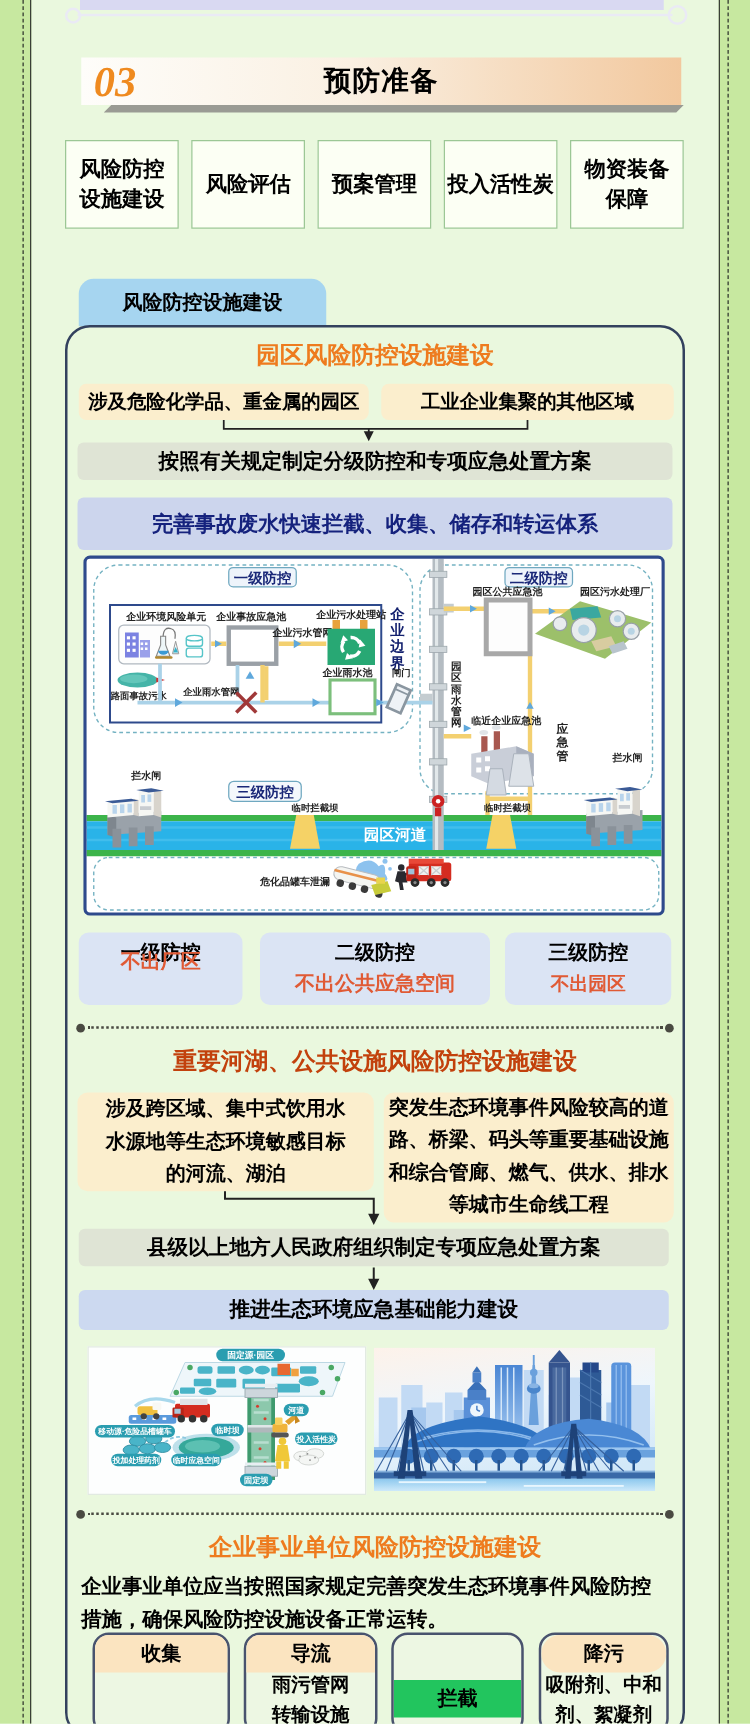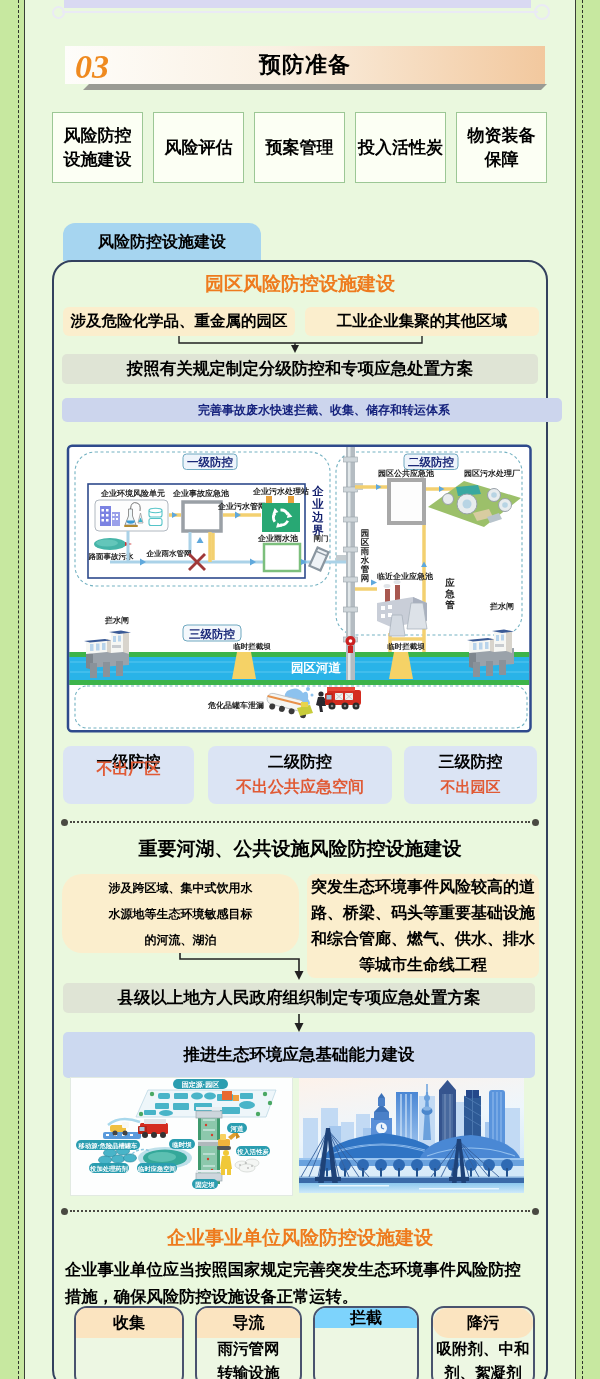--- a/index.html
+++ b/index.html
@@ -57,21 +57,21 @@
 <div class="abs ctr bold" style="left:305px;top:307px;width:234px;height:29px;background:#fbeecd;border-radius:6px;font-size:15.5px;">工业企业集聚的其他区域</div>
 
 <svg class="abs" style="left:0;top:0;width:600px;height:400px;" viewBox="0 0 600 400">
 <path d="M179,336 L179,343 L422,343 L422,336" fill="none" stroke="#222" stroke-width="1.4"></path>
 <line x1="295" y1="343" x2="295" y2="348" stroke="#222" stroke-width="1.4"></line>
 <path d="M295,353 L291,345 L299,345 Z" fill="#222"></path>
 </svg>
 
 <div class="abs ctr bold" style="left:62px;top:354px;width:476px;height:30px;background:#dfe4d5;border-radius:5px;font-size:16.5px;">按照有关规定制定分级防控和专项应急处置方案</div>
 
-<div class="abs ctr bold" style="left:62px;top:398px;width:476px;height:24px;background:#ccd5ed;border-radius:5px;font-size:12px;color:#15227d;padding-left:24px;">完善事故废水快速拦截、收集、储存和转运体系</div>
+<div class="abs ctr bold" style="left:62px;top:398px;width:476px;height:42px;background:#ccd5ed;border-radius:5px;font-size:17px;color:#15227d;">完善事故废水快速拦截、收集、储存和转运体系</div>
 
 <div id="diagram" class="abs" style="left:65px;top:443px;width:472px;height:294px;">
 <svg width="472" height="294" viewBox="0 0 472 294" style="position:absolute;left:0;top:0;" xmlns="http://www.w3.org/2000/svg">
 <defs>
         <clipPath id="dgclip">
           <rect x="4.2" y="4" width="460" height="283.5" rx="3"></rect>
         </clipPath>
       </defs>
 <rect x="3" y="2.7" width="462.5" height="285.5" rx="4" fill="#ffffff"></rect>
 <g font-family="'Liberation Sans',sans-serif" clip-path="url(#dgclip)">
@@ -405,39 +405,39 @@
 <div class="abs ctr bold" style="left:208px;top:777px;width:184px;height:20px;font-size:16px;color:#e05a35;">不出公共应急空间</div>
 
 <div class="abs" style="left:404px;top:746px;width:133px;height:58px;background:#dbe4f4;border-radius:8px;"></div>
 <div class="abs ctr bold" style="left:404px;top:752px;width:133px;height:20px;font-size:16px;">三级防控</div>
 <div class="abs ctr bold" style="left:404px;top:777px;width:133px;height:20px;font-size:15px;color:#e05a35;">不出园区</div>
 
 <div class="abs" style="left:70px;top:821px;width:460px;height:0;border-top:2px dotted #4a4a42;"></div>
 <div class="abs" style="left:61px;top:819px;width:7px;height:7px;background:#4a4a42;border-radius:50%;"></div>
 <div class="abs" style="left:532px;top:819px;width:7px;height:7px;background:#4a4a42;border-radius:50%;"></div>
 
-<div class="abs ctr bold" style="left:60px;top:836px;width:480px;height:26px;font-size:19px;color:#000000;">重要河湖、公共设施风险防控设施建设</div>
-
-<div class="abs ctr bold" style="left:62px;top:874px;width:237px;height:79px;background:#fbeecd;border-radius:20px;font-size:12px;line-height:26px;">涉及跨区域、集中式饮用水<br>水源地等生态环境敏感目标<br>的河流、湖泊</div>
+<div class="abs ctr bold" style="left:60px;top:836px;width:480px;height:26px;font-size:19px;color:#c2410c;">重要河湖、公共设施风险防控设施建设</div>
+
+<div class="abs ctr bold" style="left:62px;top:874px;width:237px;height:79px;background:#fbeecd;border-radius:8px;font-size:16px;line-height:26px;">涉及跨区域、集中式饮用水<br>水源地等生态环境敏感目标<br>的河流、湖泊</div>
 
 <div class="abs ctr bold" style="left:307px;top:874px;width:232px;height:104px;background:#fbeecd;border-radius:8px;font-size:16px;line-height:26px;">突发生态环境事件风险较高的道<br>路、桥梁、码头等重要基础设施<br>和综合管廊、燃气、供水、排水<br>等城市生命线工程</div>
 
 <svg class="abs" style="left:0;top:940px;width:600px;height:50px;" viewBox="0 0 600 50">
 <path d="M180,13 L180,19 L299,19 L299,33" fill="none" stroke="#222" stroke-width="1.6"></path>
 <path d="M299,40 L294.5,31 L303.5,31 Z" fill="#222"></path>
 </svg>
 
 <div class="abs ctr bold" style="left:63px;top:983px;width:472px;height:30px;background:#dfe4d5;border-radius:5px;font-size:16.5px;">县级以上地方人民政府组织制定专项应急处置方案</div>
 
 <svg class="abs" style="left:0;top:1013px;width:600px;height:22px;" viewBox="0 0 600 22">
 <line x1="299" y1="1" x2="299" y2="12" stroke="#222" stroke-width="1.6"></line>
 <path d="M299,19 L294.5,10 L303.5,10 Z" fill="#222"></path>
 </svg>
 
-<div class="abs ctr bold" style="left:63px;top:1032px;width:472px;height:46px;background:#ccd9f0;border-radius:5px;font-size:16.5px;">推进生态环境应急基础能力建设</div>
+<div class="abs ctr bold" style="left:63px;top:1032px;width:472px;height:32px;background:#ccd9f0;border-radius:5px;font-size:16.5px;">推进生态环境应急基础能力建设</div>
 
 <div id="img1" class="abs" style="left:70px;top:1077px;width:221px;height:117px;background:#fdfefe;border:1px solid #e2eae2;">
 <svg width="221" height="117" viewBox="0 0 221 117" style="position:absolute;left:-1px;top:-1px;" xmlns="http://www.w3.org/2000/svg">
 <g font-family="'Liberation Sans',sans-serif" font-weight="bold" fill="#fff" text-anchor="middle">
 
 <polygon points="78,13 206,13 196,40 66,40" fill="#eef6fa" stroke="#bcd8e4" stroke-width="0.8"></polygon>
 <g fill="#49b4c8">
 <rect x="88" y="16" width="12" height="6" rx="2"></rect>
           <rect x="104" y="16" width="14" height="6" rx="1"></rect>
 <ellipse cx="127" cy="19" rx="6" ry="3.5"></ellipse>
@@ -736,19 +736,19 @@
 <div class="abs" style="left:74px;top:1306px;width:110px;height:82px;border:2px solid #49536e;border-radius:13px;background:#edf7e3;overflow:hidden;box-sizing:border-box;">
   <div class="ctr bold" style="height:30px;background:#fbe4c0;font-size:16px;">收集</div>
 </div>
 
 <div class="abs" style="left:195px;top:1306px;width:107px;height:82px;border:2px solid #49536e;border-radius:13px;background:#edf7e3;overflow:hidden;box-sizing:border-box;">
   <div class="ctr bold" style="height:30px;background:#fbe4c0;font-size:16px;">导流</div>
   <div class="ctr bold" style="height:46px;font-size:15.5px;line-height:24px;">雨污管网<br>转输设施</div>
 </div>
 
 <div class="abs" style="left:313px;top:1306px;width:106px;height:82px;border:2px solid #49536e;border-radius:13px;background:#edf7e3;overflow:hidden;box-sizing:border-box;">
-  <div class="ctr bold" style="height:20px;background:#7dd3fc;font-size:16px;">拦截</div>
+  <div class="ctr bold" style="height:30px;background:#22c55e;font-size:16px;margin-top:36px;">拦截</div>
 </div>
 
 <div class="abs" style="left:431px;top:1306px;width:104px;height:82px;border:2px solid #49536e;border-radius:13px;background:#edf7e3;overflow:hidden;box-sizing:border-box;">
   <div class="ctr bold" style="height:30px;background:#fbe4c0;font-size:16px;border-radius:15px;">降污</div>
   <div class="ctr bold" style="height:46px;font-size:15.5px;line-height:24px;">吸附剂、中和<br>剂、絮凝剂</div>
 </div>
 
 </body></html>

